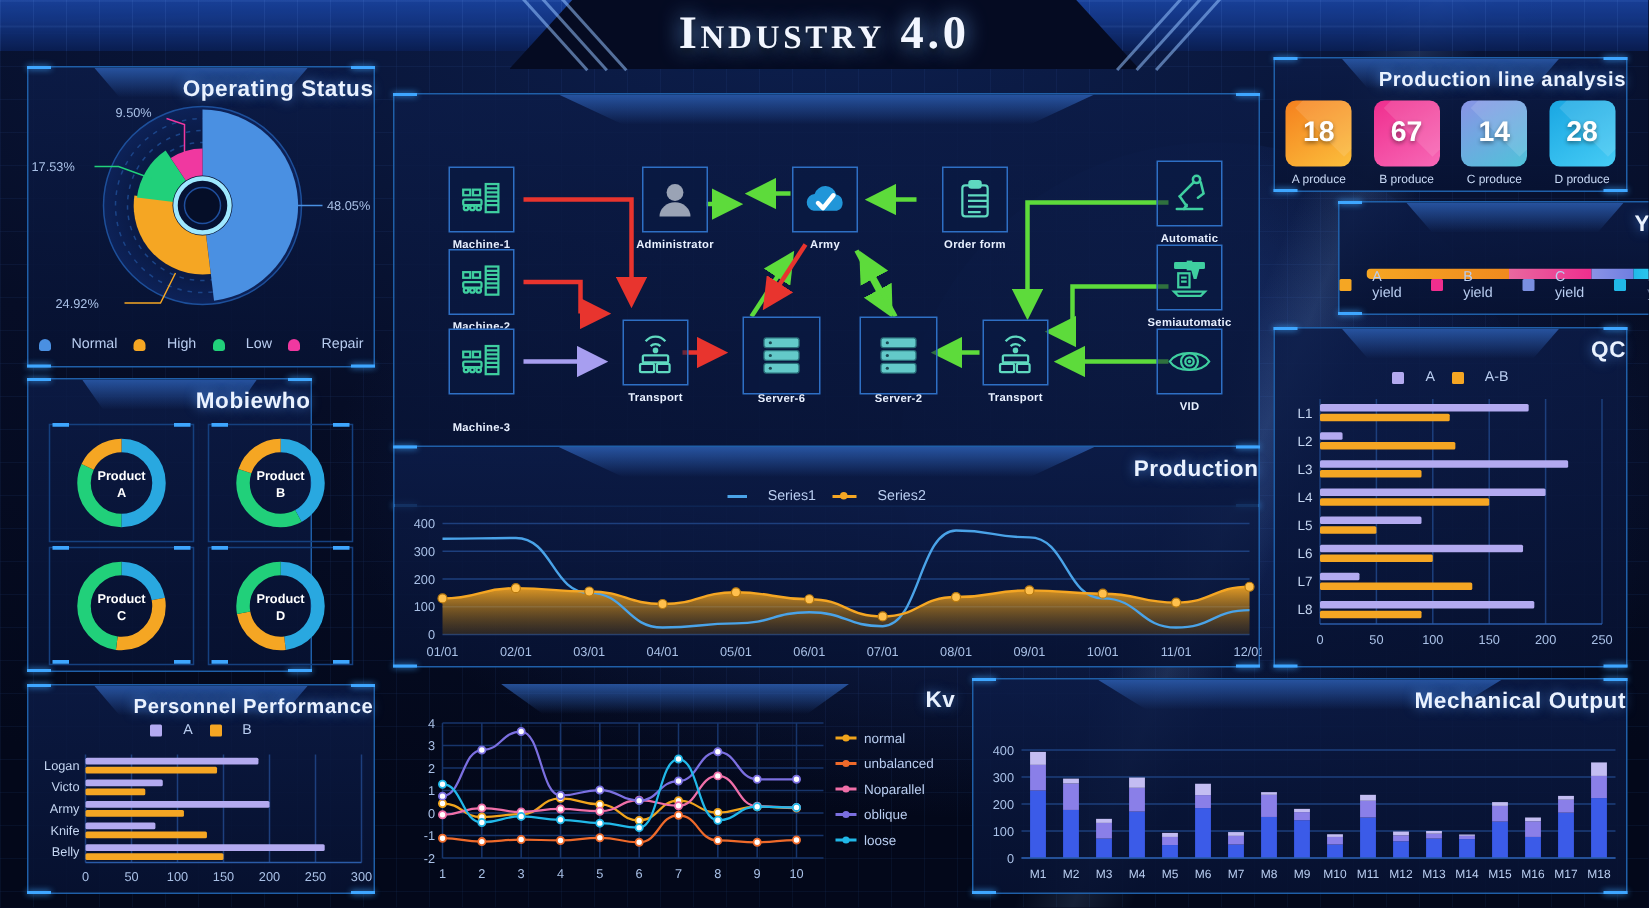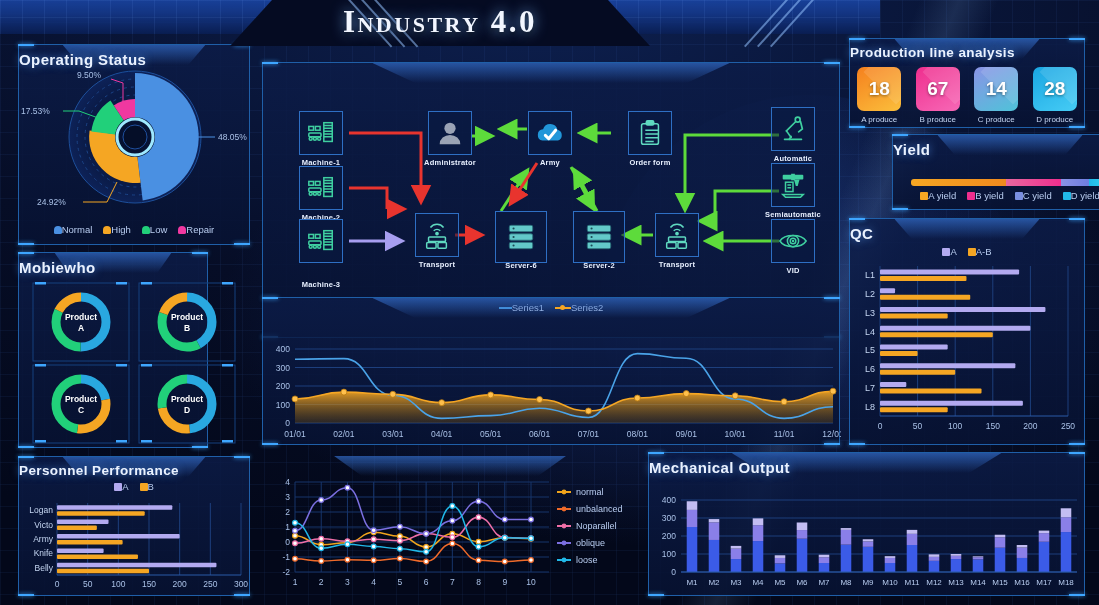--- a/index.html
+++ b/index.html
@@ -25,21 +25,21 @@
   #streak { position:absolute; left:660px; top:-40px; width:340px; height:720px; z-index:2;
     background:linear-gradient(100deg, rgba(255,255,255,0) 42%, rgba(150,200,255,.13) 50%, rgba(255,255,255,0) 58%);
     transform:rotate(12deg); pointer-events:none; }
   #globe { position:absolute; left:600px; top:95px; width:420px; height:420px; z-index:2;
     border-radius:50%; pointer-events:none;
     background:radial-gradient(circle at 38% 34%, rgba(60,110,215,.22) 0%, rgba(25,55,135,.10) 48%, rgba(0,0,0,0) 70%);
   }
   #app { position:absolute; inset:0; z-index:5; }
 
   
-  #header { position:absolute; left:0; top:0; width:880px; height:46px; }
+  #header { position:absolute; left:0; top:0; width:1099px; height:46px; }
   .hdr-band { position:absolute; left:0; top:0; width:100%; height:34px;
     background:linear-gradient(180deg,#1b47a8 0%, #153a8e 40%, #0a1f55 100%); opacity:.85; }
   .hdr-band::after{ content:""; position:absolute; inset:0; opacity:.5;
     background-image:linear-gradient(rgba(120,170,255,.22) 1px,transparent 1px),
       linear-gradient(90deg,rgba(120,170,255,.22) 1px,transparent 1px);
     background-size:22px 17px; }
   .hdr-center { position:absolute; left:50%; top:0; transform:translateX(-50%);
     width:420px; height:46px;
     background:linear-gradient(180deg,#050b22 0%,#050b22 100%);
     clip-path: polygon(42px 0, 378px 0, 420px 46px, 0 46px); z-index:3; }
@@ -53,27 +53,27 @@
 
   
   .panel { position:absolute; border:1px solid #1f5fa8;
     background:linear-gradient(180deg, rgba(12,28,72,.82) 0%, rgba(7,18,50,.88) 100%); }
   .panel::before { content:""; position:absolute; left:50%; top:0; transform:translateX(-50%);
     width:62%; height:20px;
     background:linear-gradient(180deg, rgba(48,102,190,.75), rgba(20,45,110,0));
     clip-path: polygon(0 0, 100% 0, 88% 100%, 12% 100%); }
   .tick { position:absolute; background:#3ea6ff; box-shadow:0 0 4px #3ea6ff; }
   .tick.h { width:16px; height:2px; }
-  .ptitle { position:relative; z-index:2; text-align:left; color:#eaf2ff;
+  .ptitle { position:relative; z-index:2; text-align:right; color:#eaf2ff;
     font-size:15px; font-weight:bold; letter-spacing:.4px; padding-top:6px;
     text-shadow:0 0 8px rgba(90,160,255,.7); }
   .ptitle.sm { font-size:13.5px; }
 
   .legend { display:flex; justify-content:center; gap:11px; font-size:9.5px; color:#b9cdf0; margin-top:2px;}
-  .legend .li { display:flex; align-items:center; gap:0; }
+  .legend .li { display:flex; align-items:center; gap:14px; }
   .sw { width:8px; height:8px; display:inline-block; border-radius:1px; }
   .swl { width:13px; height:2px; display:inline-block; }
   .dotl { position:relative; width:16px; height:8px; display:inline-block; }
   .dotl .bar { position:absolute; top:3px; left:0; width:16px; height:2px; }
   .dotl .dt { position:absolute; top:1.5px; left:5px; width:5px; height:5px; border-radius:50%; }
 
   svg text { font-family:"Liberation Sans", sans-serif; }
   .axlbl { fill:#a9c0e6; font-size:8.5px; }
 
   
@@ -506,20 +506,21 @@
         </svg>
     </div>
     <div class="nlabel" style="left:485px; top:203px; z-index:2">VID</div>
   </div>
 
   <div class="panel" style="left:262px; top:297px; width:578px; height:148px;">
     <div class="tick h" style="left:-1px;top:-1px"></div>
       <div class="tick h" style="right:-1px;top:-1px"></div>
     <div class="tick h" style="left:-1px;bottom:-1px"></div>
       <div class="tick h" style="right:-1px;bottom:-1px"></div>
+    <div class="ptitle">Production</div>
     <div class="legend" style="margin-top:4px">
       <span class="li">
         <span class="swl" style="background:#4aa3e8"></span>
         <span>Series1</span>
         </span>
       <span class="li">
         <span class="dotl">
           <span class="bar" style="background:#f5a623"></span>
             <span class="dt" style="background:#f5a623"></span>
           </span>
@@ -567,20 +568,21 @@
         <text x="325.45454545454544" y="94" text-anchor="middle" fill="#a9c0e6" font-size="8.5">07/01</text>
         <text x="374.3636363636364" y="94" text-anchor="middle" fill="#a9c0e6" font-size="8.5">08/01</text>
         <text x="423.27272727272725" y="94" text-anchor="middle" fill="#a9c0e6" font-size="8.5">09/01</text>
         <text x="472.18181818181813" y="94" text-anchor="middle" fill="#a9c0e6" font-size="8.5">10/01</text>
         <text x="521.090909090909" y="94" text-anchor="middle" fill="#a9c0e6" font-size="8.5">11/01</text>
         <text x="570" y="94" text-anchor="middle" fill="#a9c0e6" font-size="8.5">12/01</text>
       </svg>
   </div>
 
   <div class="panel" style="left:262px; top:455px; width:376px; height:141px; border-color:transparent; background:none;">
+    <div class="ptitle" style="padding-top:2px">Kv</div>
     <svg id="svg-kv" width="376" height="120" viewBox="0 0 376 120" style="position:absolute;left:0;top:20px">
         <line x1="32" y1="96" x2="286" y2="96" stroke="#17356b" stroke-width="1"></line>
         <text x="27" y="99" text-anchor="end" fill="#a9c0e6" font-size="8.5">-2</text>
         <line x1="32" y1="81" x2="286" y2="81" stroke="#17356b" stroke-width="1"></line>
         <text x="27" y="84" text-anchor="end" fill="#a9c0e6" font-size="8.5">-1</text>
         <line x1="32" y1="66" x2="286" y2="66" stroke="#17356b" stroke-width="1"></line>
         <text x="27" y="69" text-anchor="end" fill="#a9c0e6" font-size="8.5">0</text>
         <line x1="32" y1="51" x2="286" y2="51" stroke="#17356b" stroke-width="1"></line>
         <text x="27" y="54" text-anchor="end" fill="#a9c0e6" font-size="8.5">1</text>
         <line x1="32" y1="36" x2="286" y2="36" stroke="#17356b" stroke-width="1"></line>

